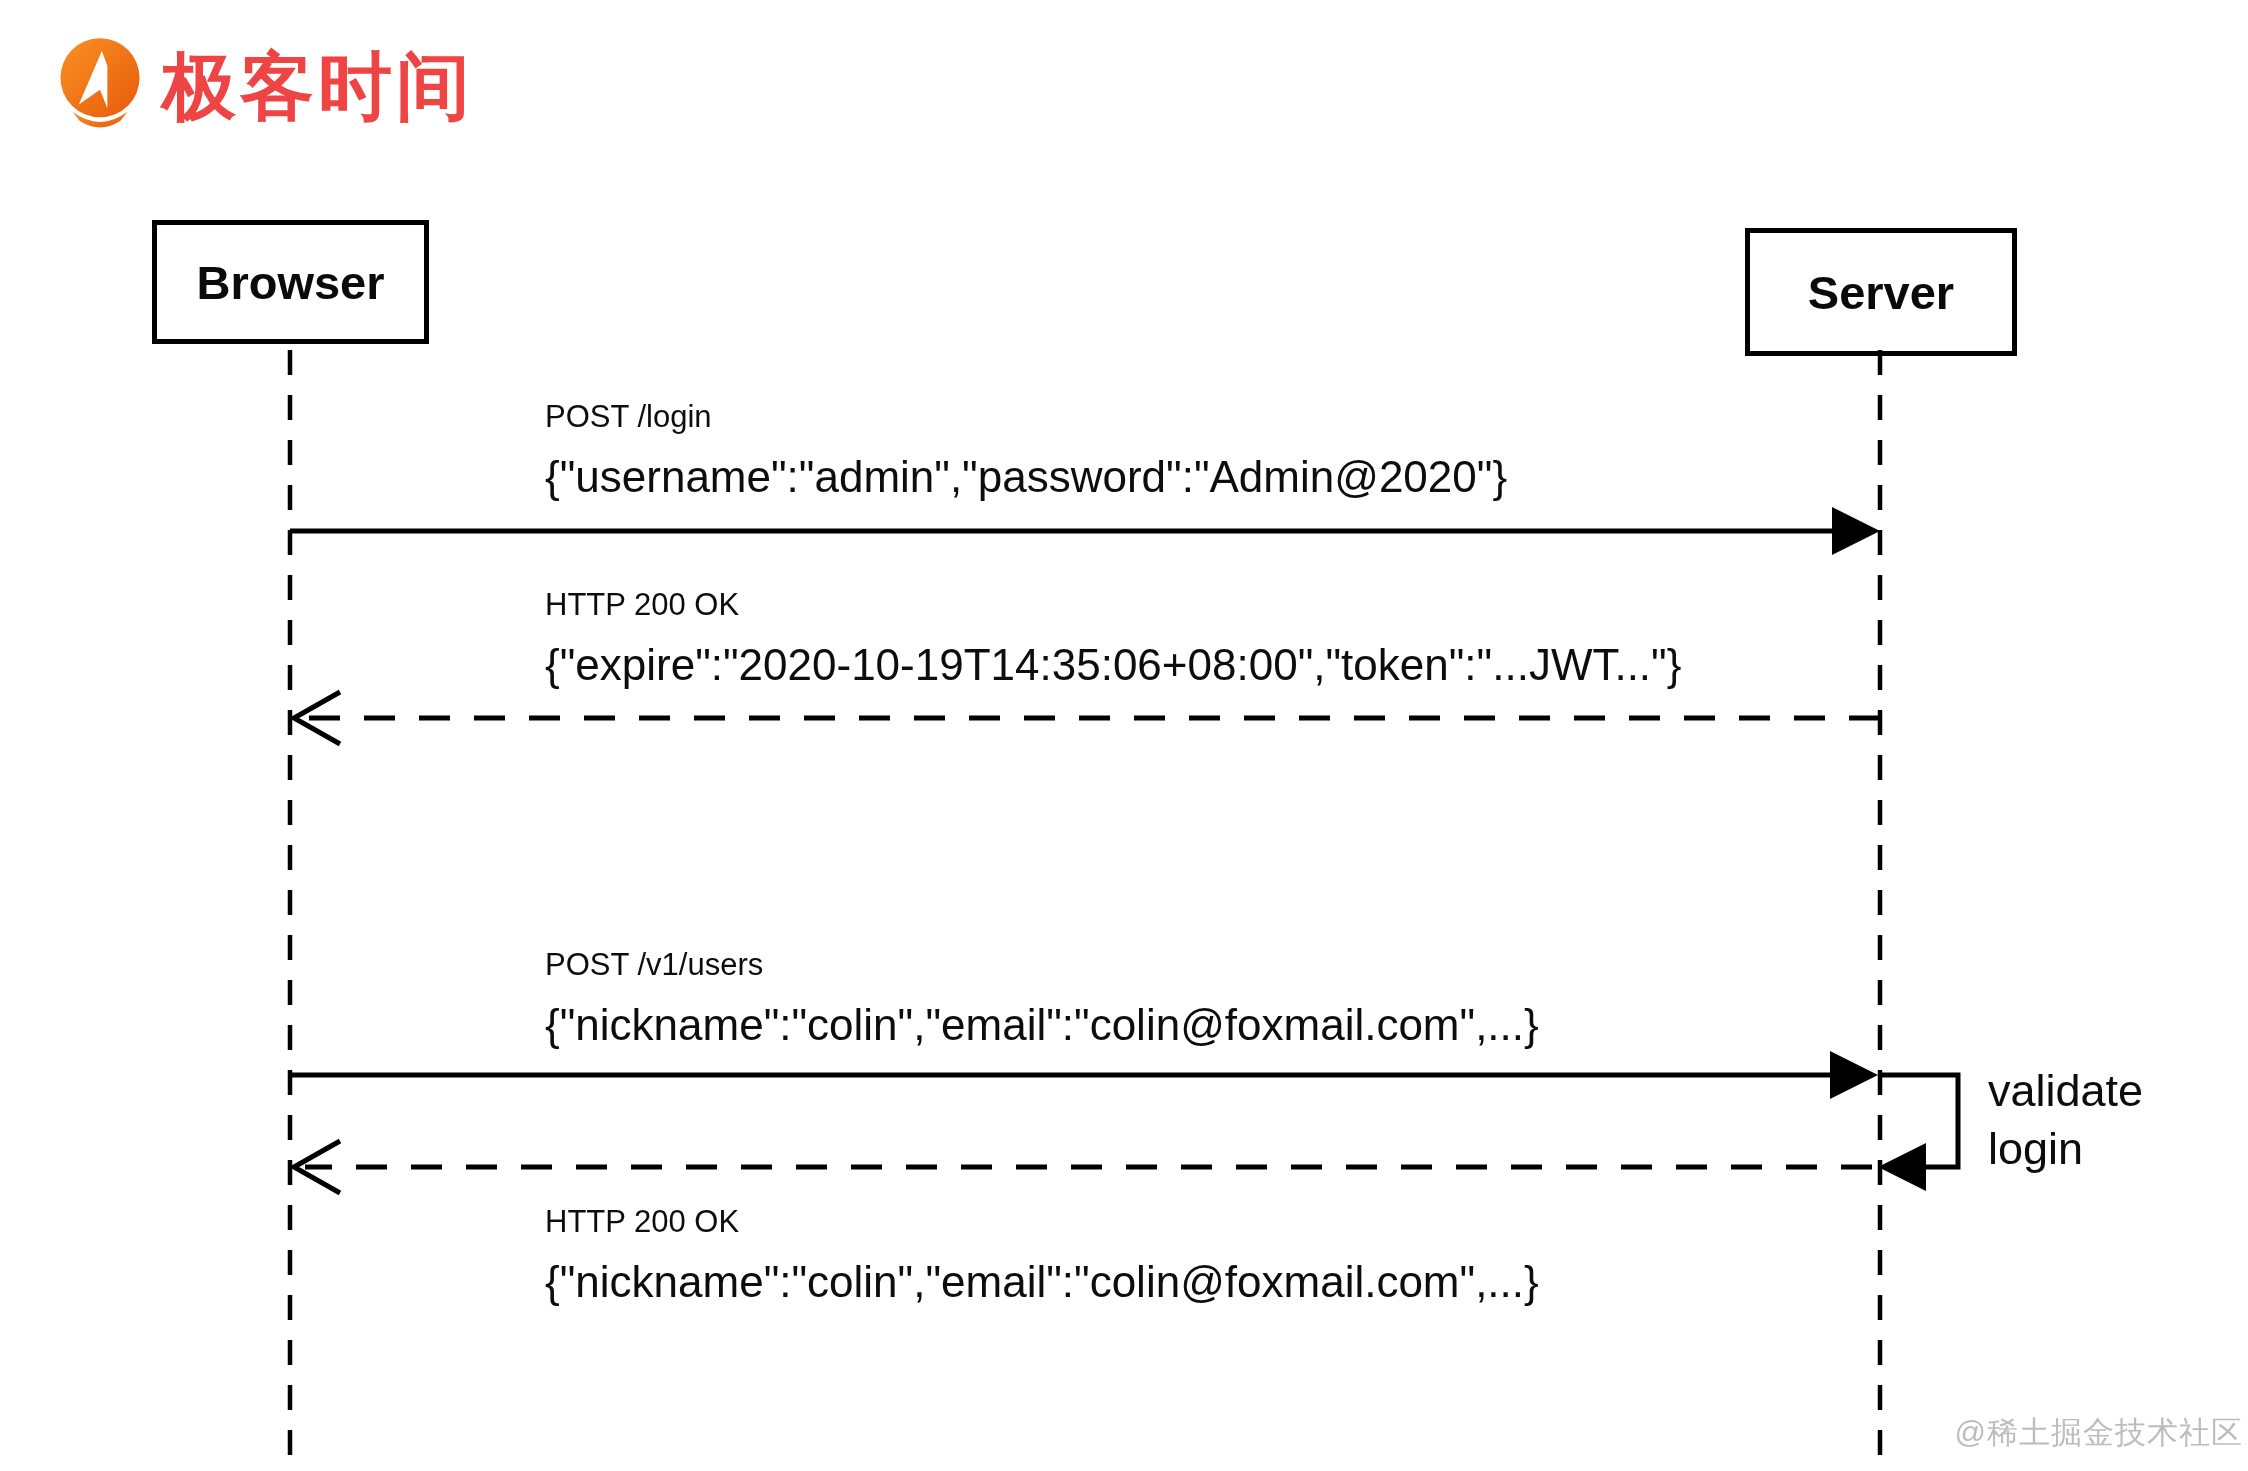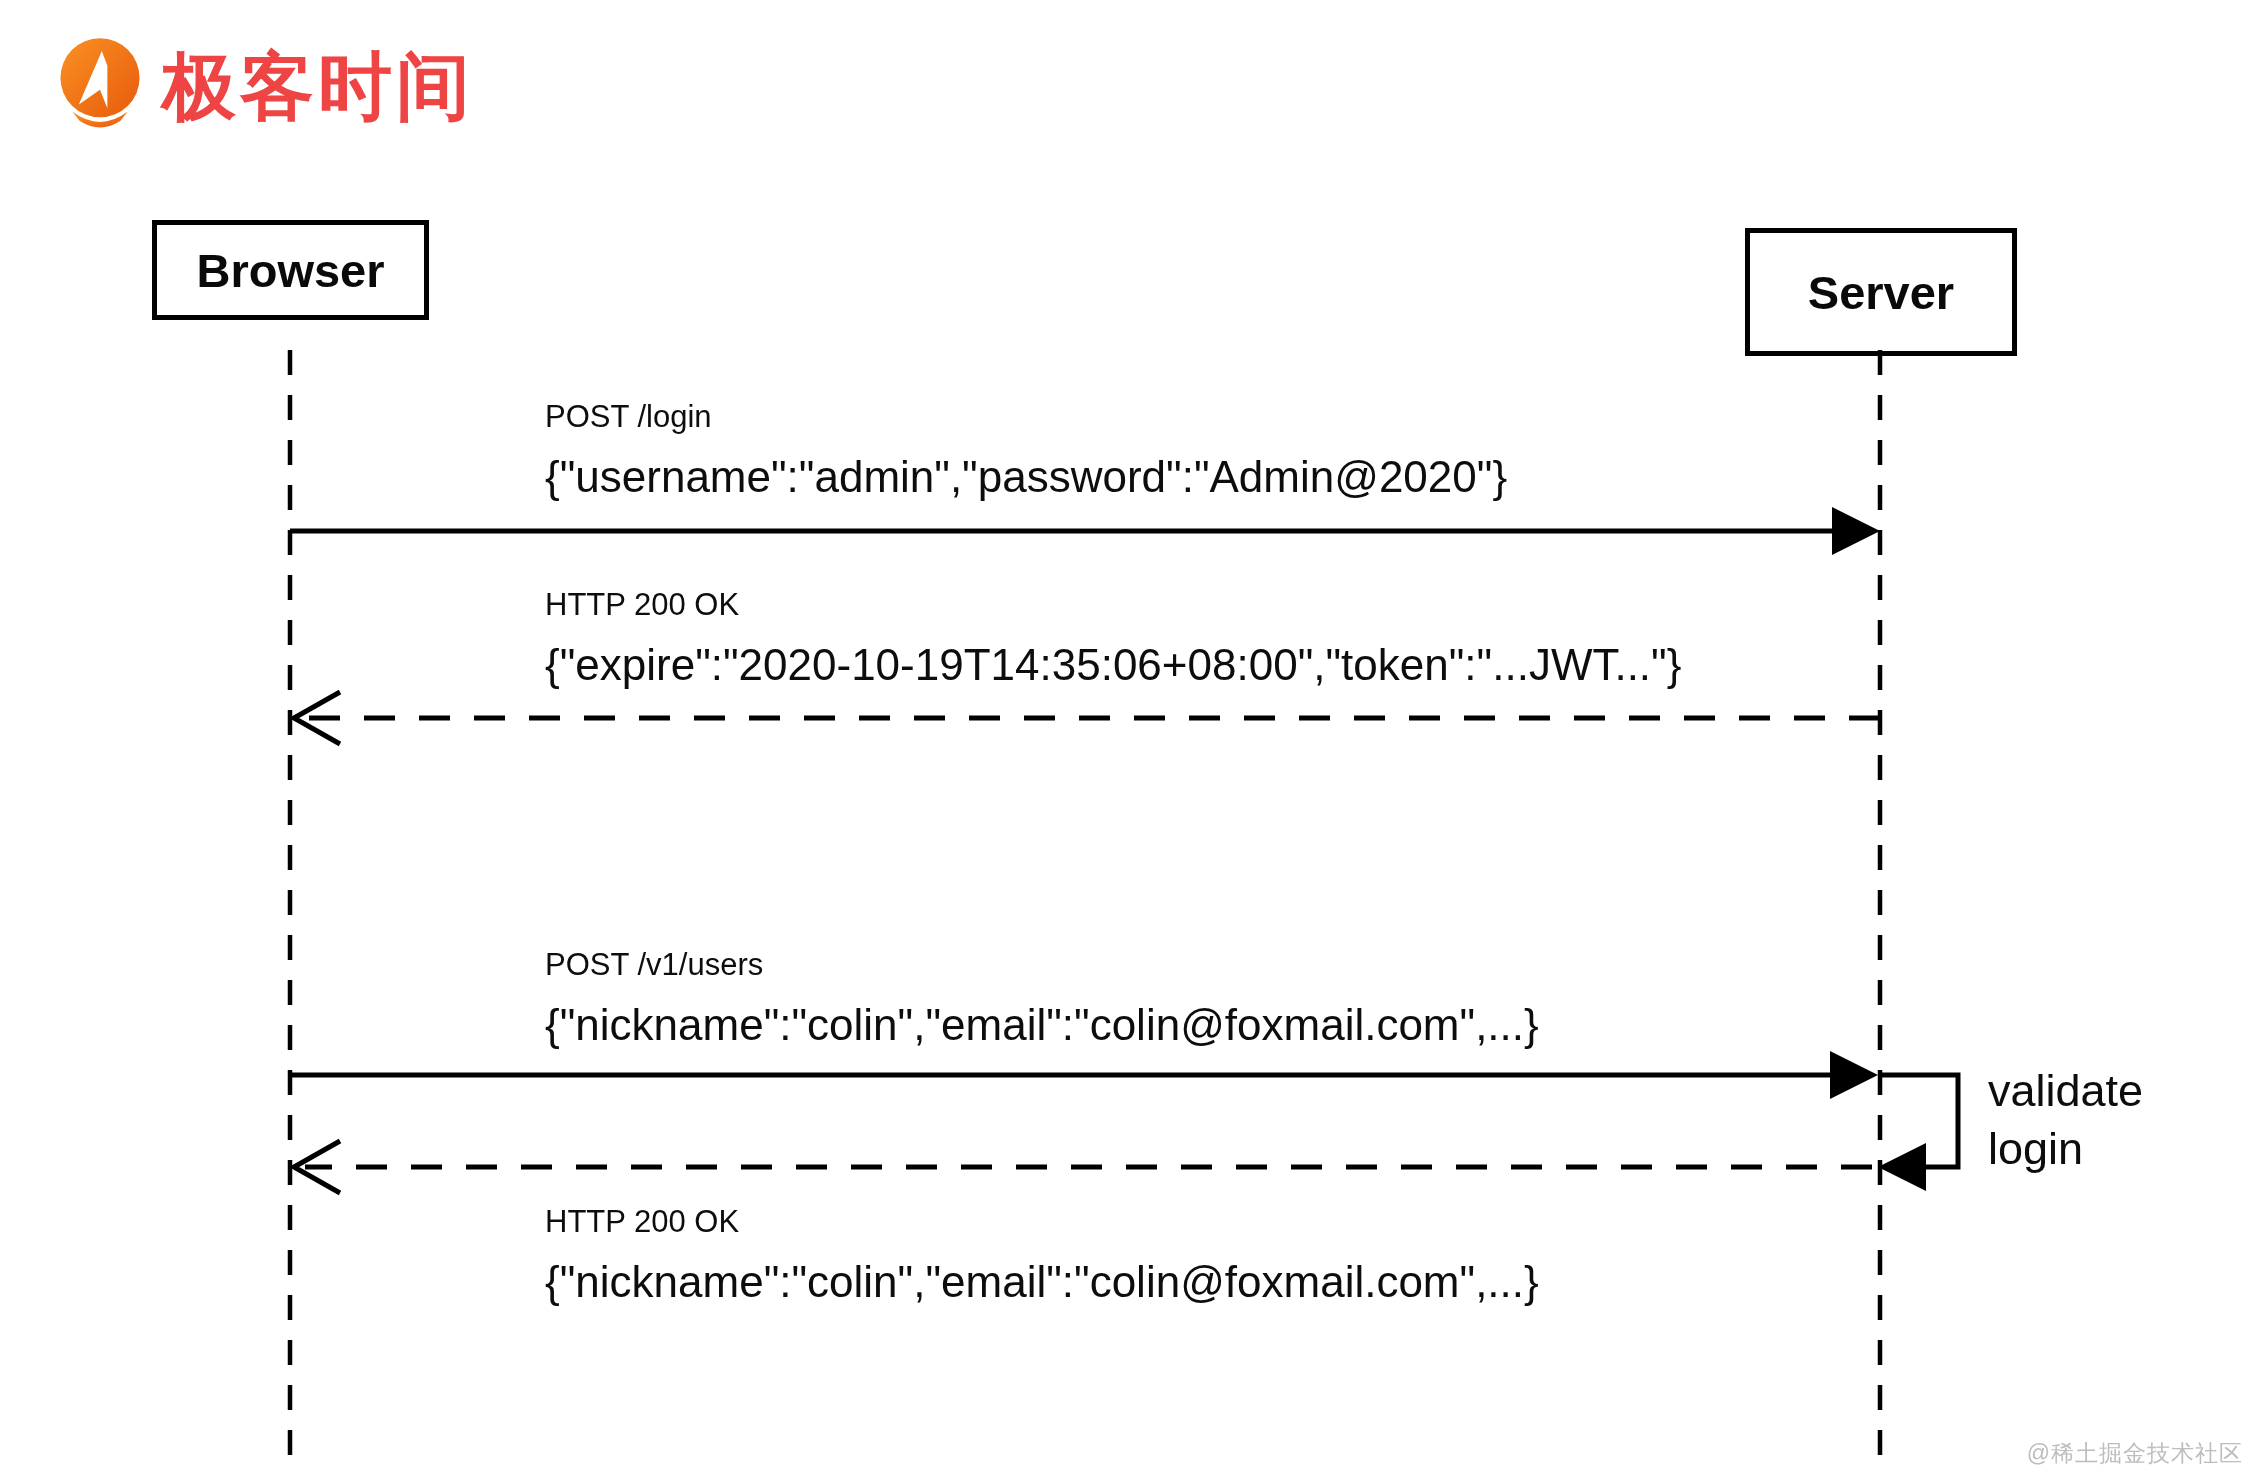--- a/index.html
+++ b/index.html
@@ -42,21 +42,21 @@
     border: 5px solid #000000;
     background: #ffffff;
     display: flex;
     align-items: center;
     justify-content: center;
     font-size: 47px;
     font-weight: bold;
     color: #0a0a0a;
     box-sizing: border-box;
   }
-  .participant.browser { left: 152px; top: 220px; width: 277px; height: 100px; }
+  .participant.browser { left: 152px; top: 220px; width: 277px; height: 124px; }
   .participant.server  { left: 1745px; top: 228px; width: 272px; height: 128px; }
   
   .wires {
     position: absolute;
     left: 0; top: 0;
     width: 2248px;
     height: 1471px;
   }
   
   .msg { position: absolute; color: #0d0d0d; white-space: nowrap; }
@@ -73,22 +73,22 @@
     top: 1062px;
     width: 200px;
     font-size: 45px;
     line-height: 58px;
     color: #0d0d0d;
   }
   
   .watermark {
     position: absolute;
     right: 5px;
-    bottom: 2px;
-    font-size: 23px;
+    bottom: 17px;
+    font-size: 31px;
     color: #bdbdbd;
     letter-spacing: 1px;
   }
 </style>
 </head>
 <body>
 
 <div class="canvas">
 
   <div class="logo">

